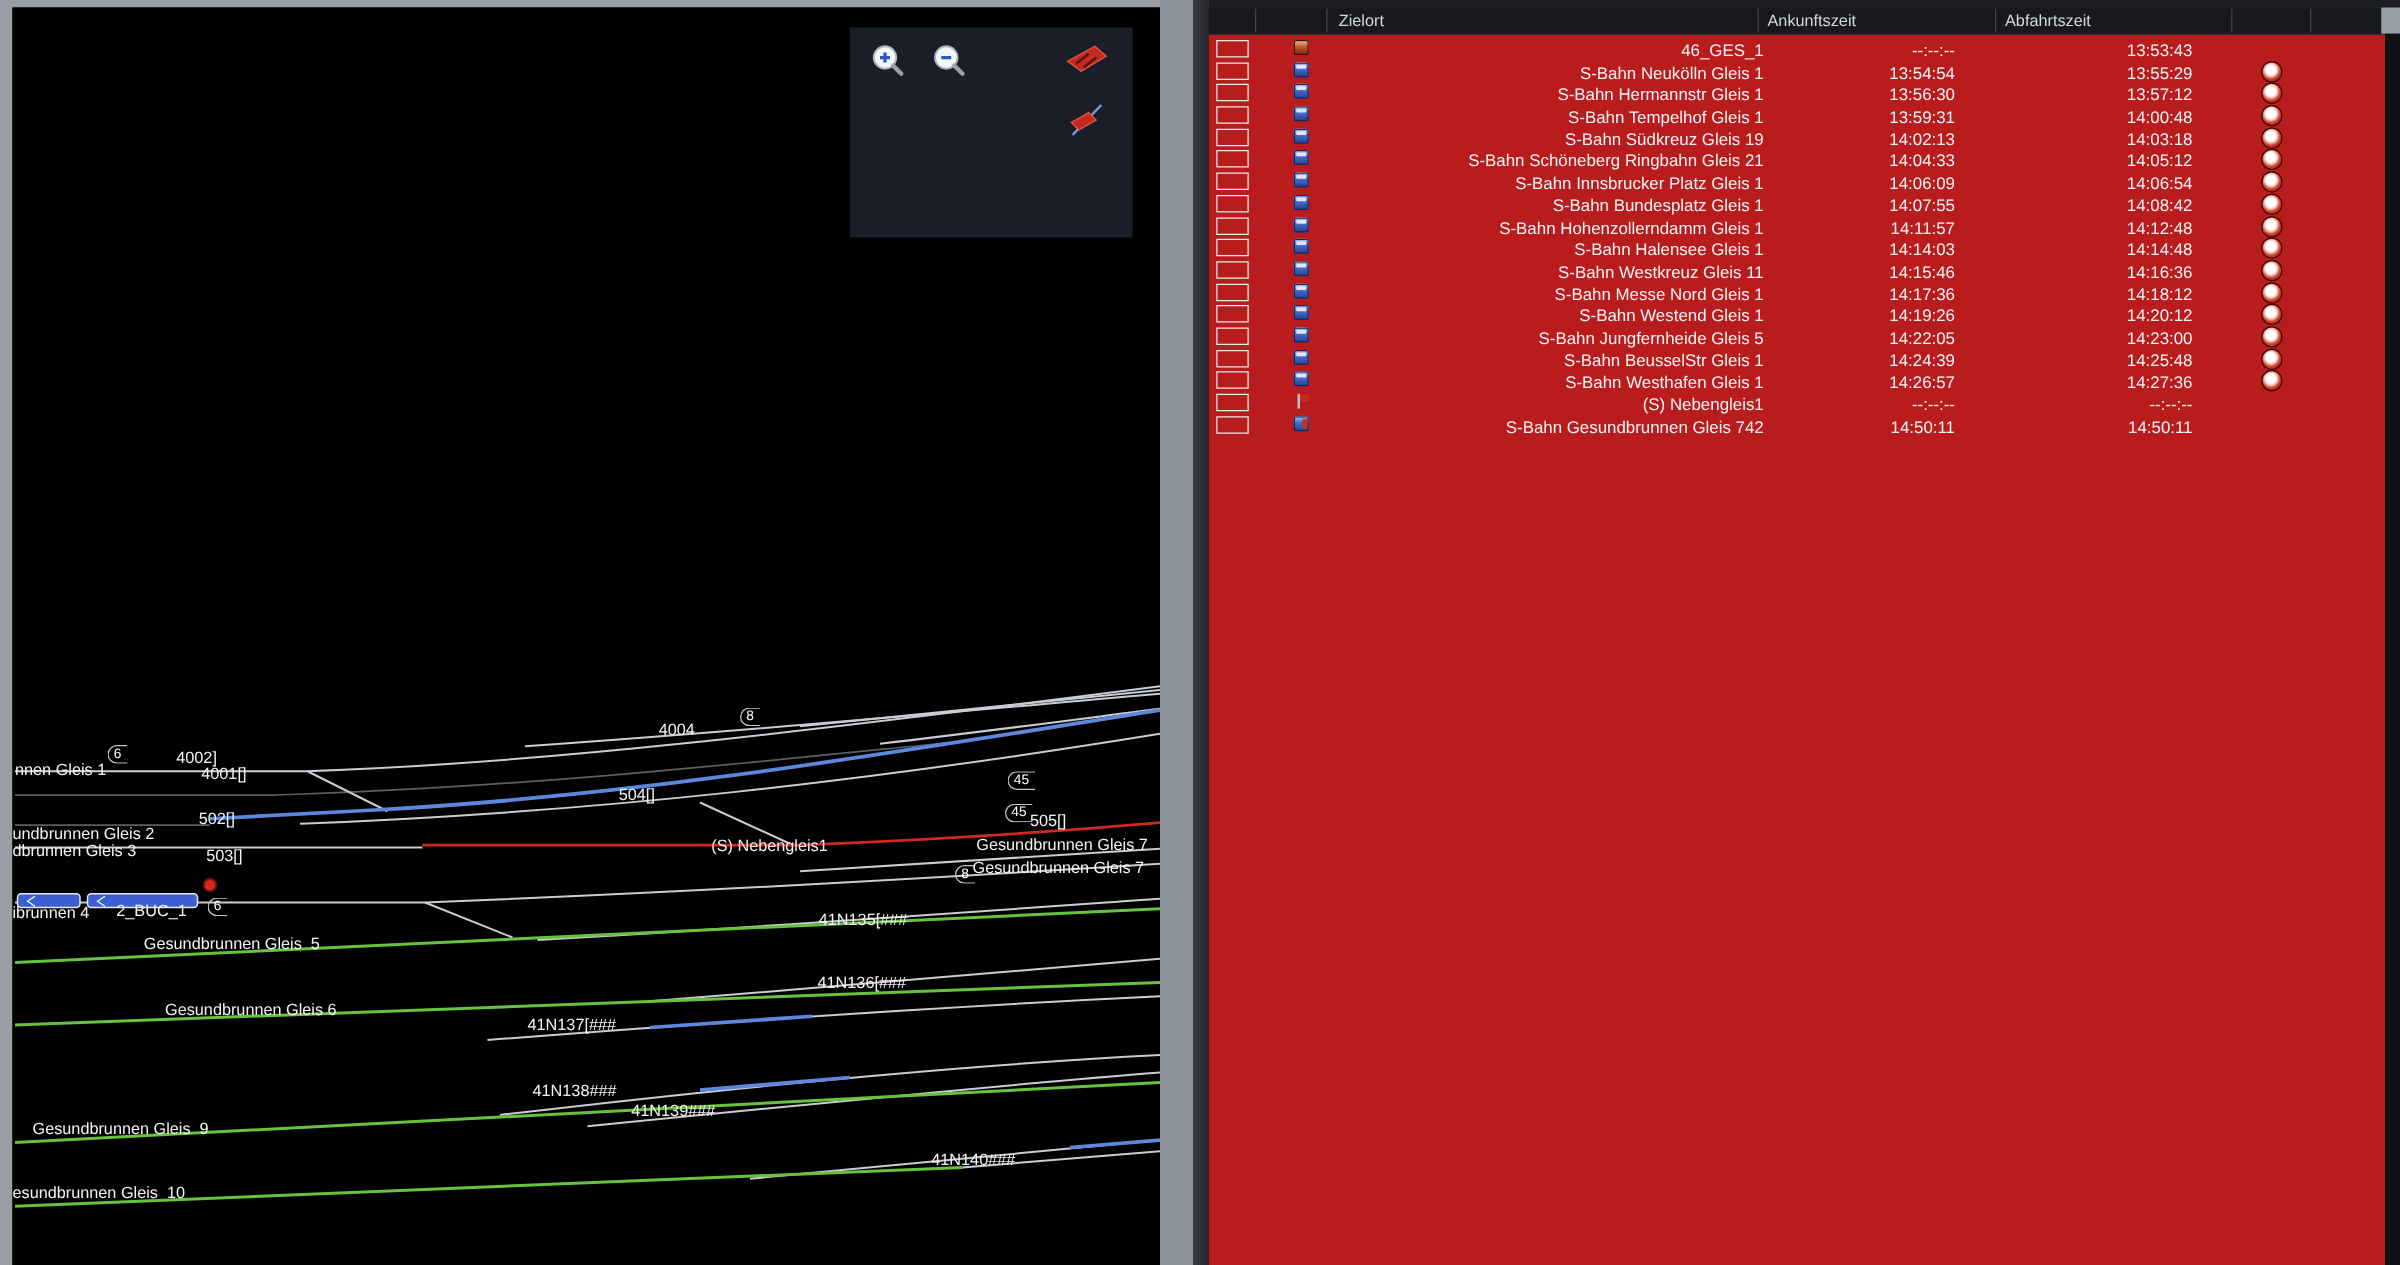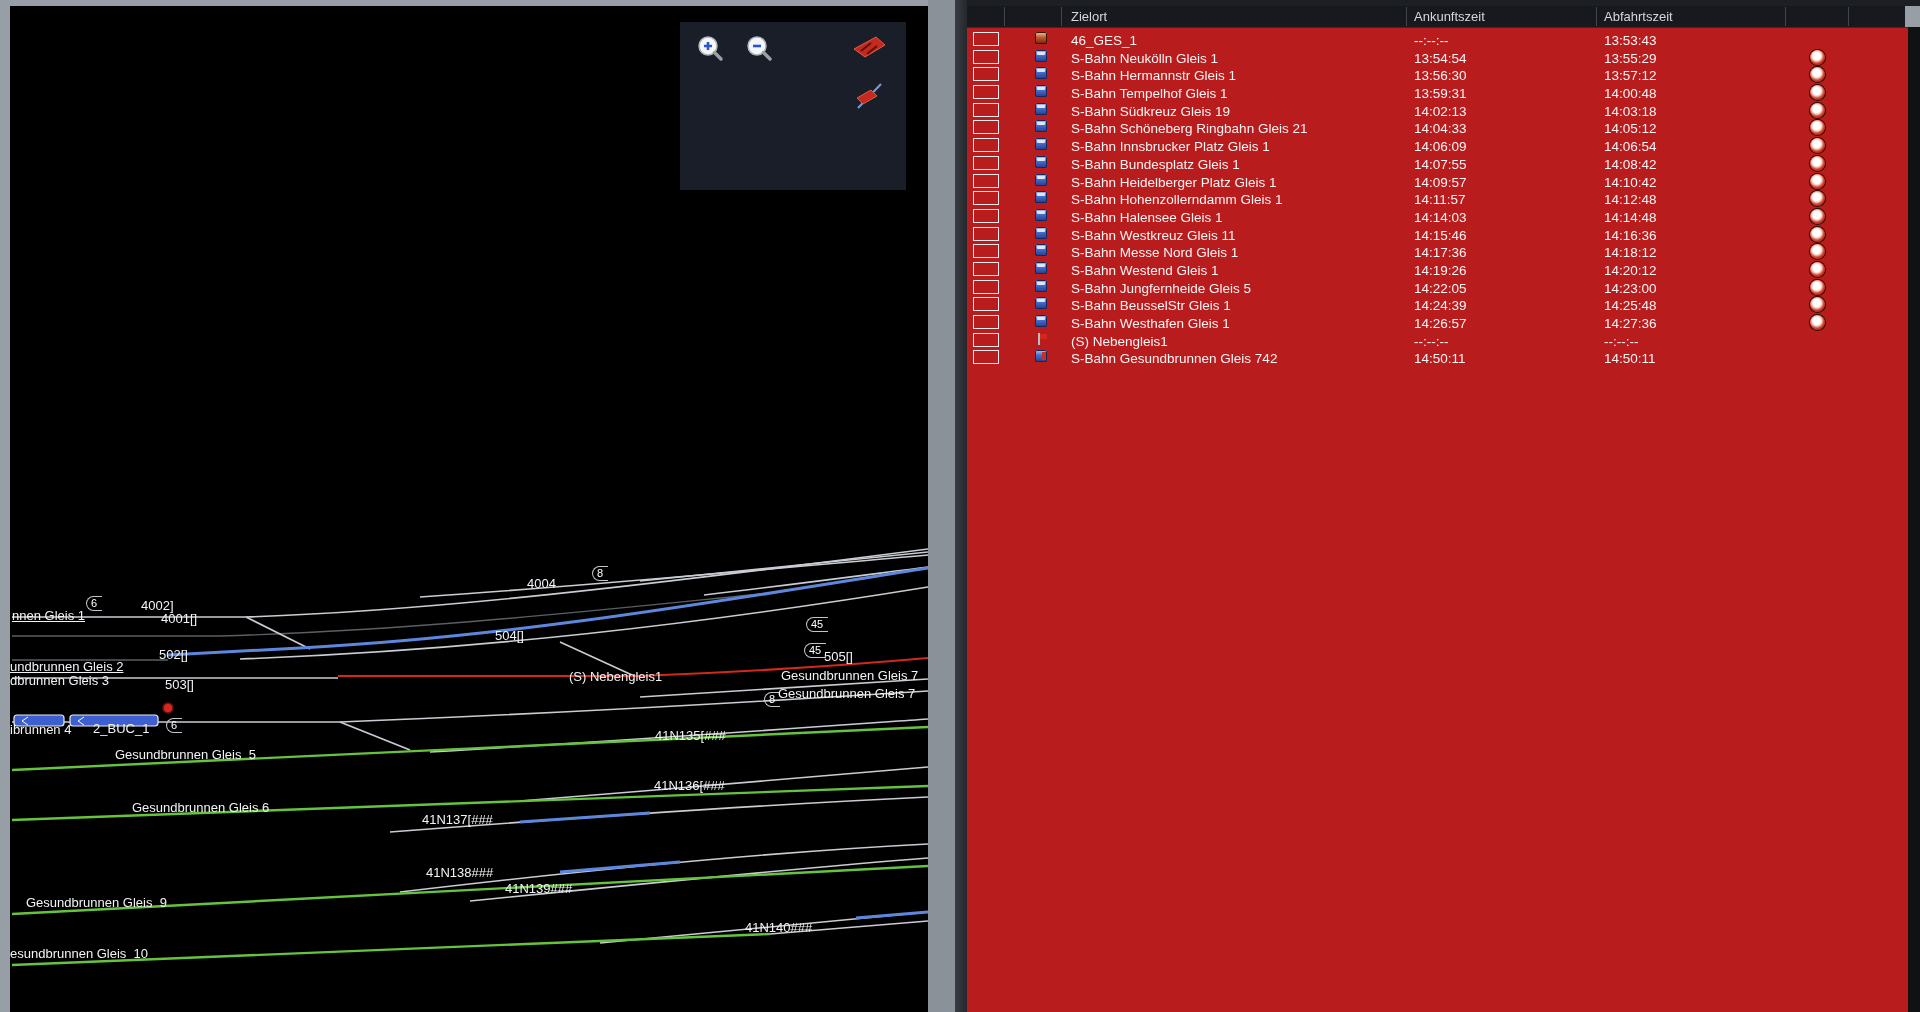--- a/index.html
+++ b/index.html
@@ -10,39 +10,39 @@
   .chrome-top{position:absolute;left:0;top:0;width:967px;height:6px;background:#989ea6;}
   .chrome-top-right{position:absolute;left:967px;top:0;width:953px;height:6px;background:#1c1f24;}
   .chrome-left{position:absolute;left:0;top:0;width:10px;height:1012px;background:#989ea6;}
   .chrome-split{position:absolute;left:928px;top:0;width:39px;height:1012px;
       background:linear-gradient(90deg,#8b9199 0,#8b9199 68%,#3a3e44 68%,#24272c 100%);}
 
   
   .diagram{position:absolute;left:10px;top:6px;width:918px;height:1006px;background:#000;overflow:hidden;}
   .diagram svg{position:absolute;left:0;top:0;}
   .dlabel{position:absolute;color:#f2f3f5;font-size:13px;line-height:15px;white-space:pre;z-index:5;}
-  .dlabel.u{text-decoration:underline;}
+  .dlabel.u{}
   .dlabel.flag{border:1px solid #c2c6cc;border-right:0;border-radius:8px 0 0 8px;
       padding:0 5px 1px 4px;font-size:11px;line-height:12px;color:#fff;}
 
   
   .zoom-panel{position:absolute;left:670px;top:16px;width:226px;height:168px;background:#191e28;z-index:6;}
   .tool-btn{position:absolute;width:34px;height:30px;cursor:pointer;}
 
   
   .rpanel{position:absolute;left:967px;top:6px;width:953px;height:1006px;background:#b91c1c;}
   .thead{position:absolute;left:0;top:0;width:953px;height:21px;background:#17191e;
          border-bottom:1px solid #2c3036;color:#d4d7dc;font-size:13px;line-height:21px;}
   .thead .hsep{position:absolute;top:1px;bottom:1px;width:1px;background:#41464e;}
   .thead span{position:absolute;top:0;white-space:nowrap;}
   .h-ziel{left:104px;} .h-ank{left:447px;} .h-abf{left:637px;}
   .scroll-corner{position:absolute;left:938px;top:0;width:15px;height:21px;background:#989ea6;}
   .scroll-track{position:absolute;left:941px;top:21px;width:12px;height:985px;background:#101113;}
 
-  .rows{position:absolute;left:0;top:26px;width:953px;}
+  .rows{position:absolute;left:0;top:26px;width:953px;text-align:right;}
   .trow{position:relative;height:17.7px;line-height:17.7px;color:#f4f4f6;font-size:13.5px;}
   .trow span{position:absolute;top:0;white-space:nowrap;}
   .cb{left:6px;top:2px;width:24px;height:12px;border:1px solid #e8eaee;box-sizing:content-box;}
   .c-ziel{left:104px;width:340px;}
   .c-ank{left:447px;width:150px;}
   .c-abf{left:637px;width:150px;}
 
   .ricon{left:68px;top:3px;width:12px;height:12px;border-radius:2px;}
   .ricon[data-icon="train"],.ricon[data-icon="train2"]{
       background:linear-gradient(180deg,#b9cdf2 0%,#4a71cf 40%,#1e3c8e 100%);
@@ -274,28 +274,20 @@
 
       <div class="trow">
         <span class="cb"></span>
         <span class="ricon" data-icon="train"></span>
         <span class="c-ziel">S-Bahn Bundesplatz Gleis 1</span>
         <span class="c-ank">14:07:55</span>
         <span class="c-abf">14:08:42</span>
         <span class="stopmark" data-stop="1"></span>
       </div>
 
-      <div class="trow">
-        <span class="cb"></span>
-        <span class="ricon" data-icon="train"></span>
-        <span class="c-ziel">S-Bahn Heidelberger Platz Gleis 1</span>
-        <span class="c-ank">14:09:57</span>
-        <span class="c-abf">14:10:42</span>
-        <span class="stopmark" data-stop="1"></span>
-      </div>
 
       <div class="trow">
         <span class="cb"></span>
         <span class="ricon" data-icon="train"></span>
         <span class="c-ziel">S-Bahn Hohenzollerndamm Gleis 1</span>
         <span class="c-ank">14:11:57</span>
         <span class="c-abf">14:12:48</span>
         <span class="stopmark" data-stop="1"></span>
       </div>
 

